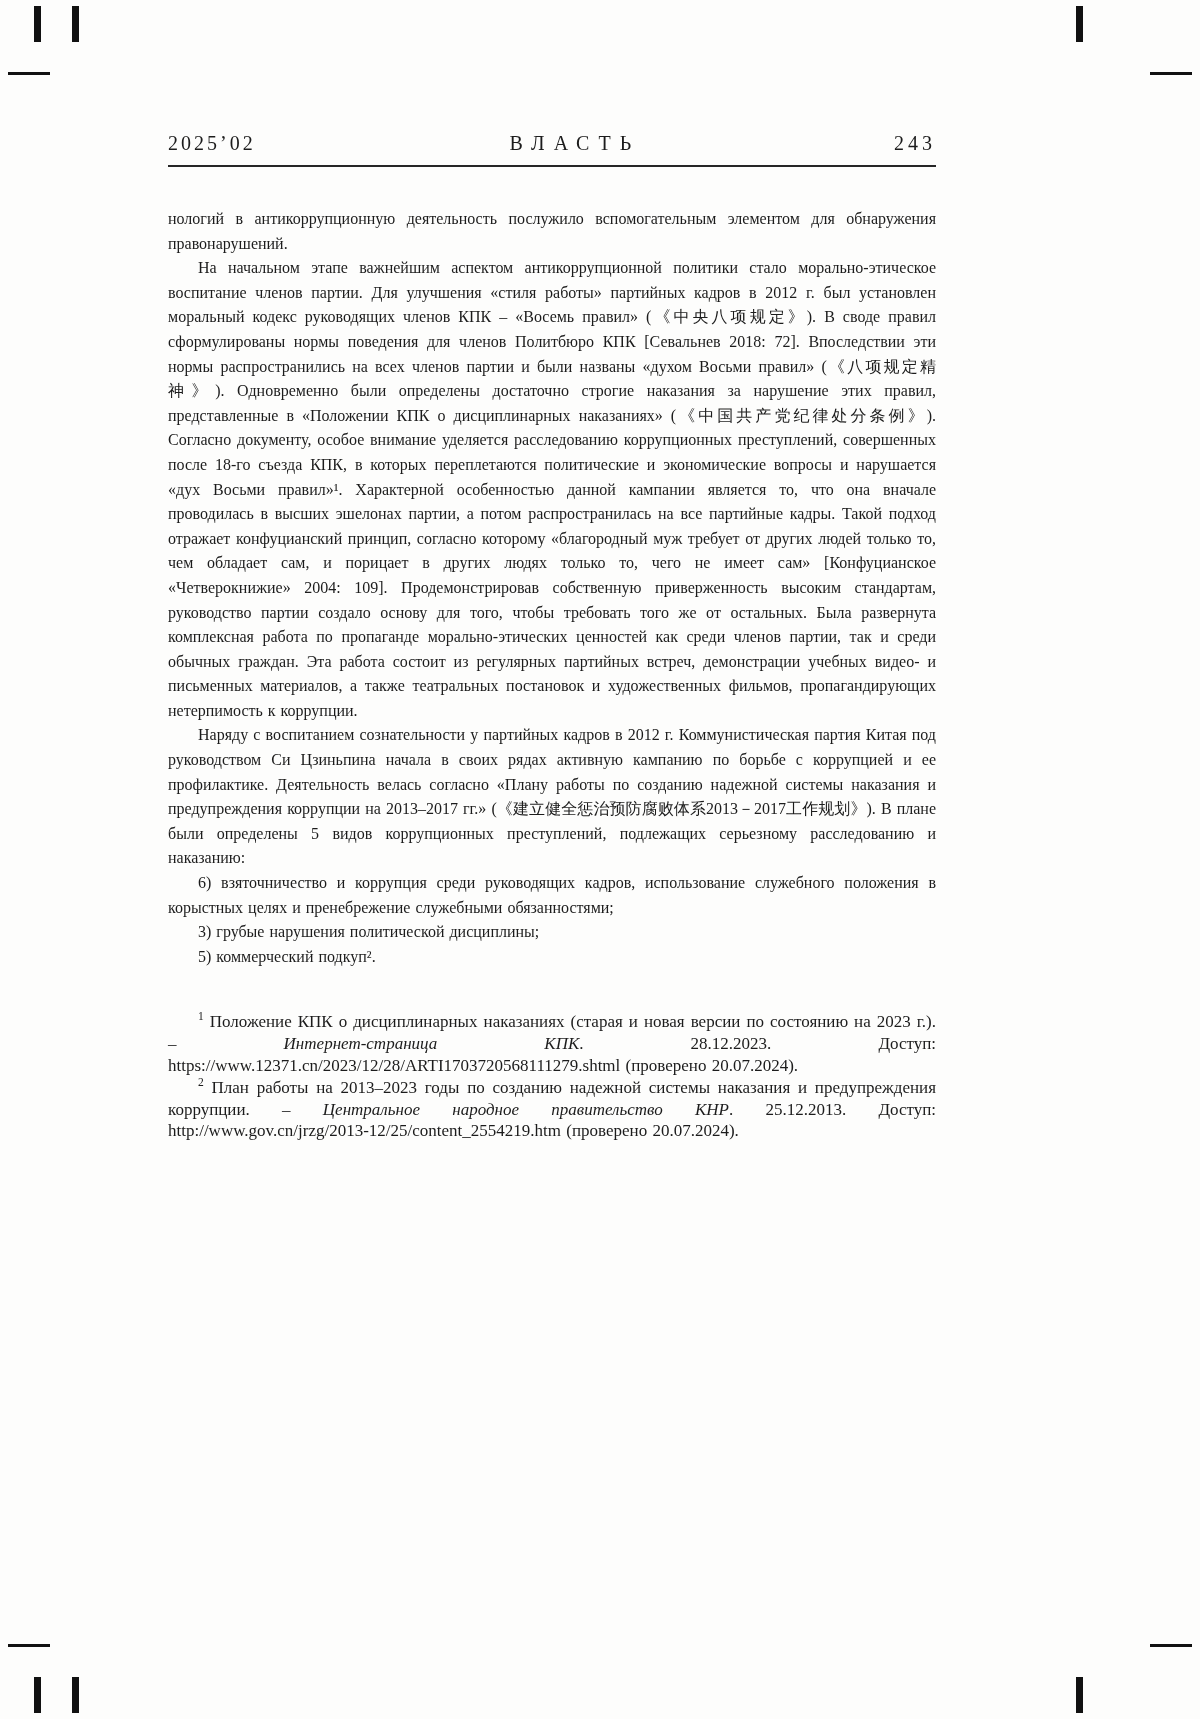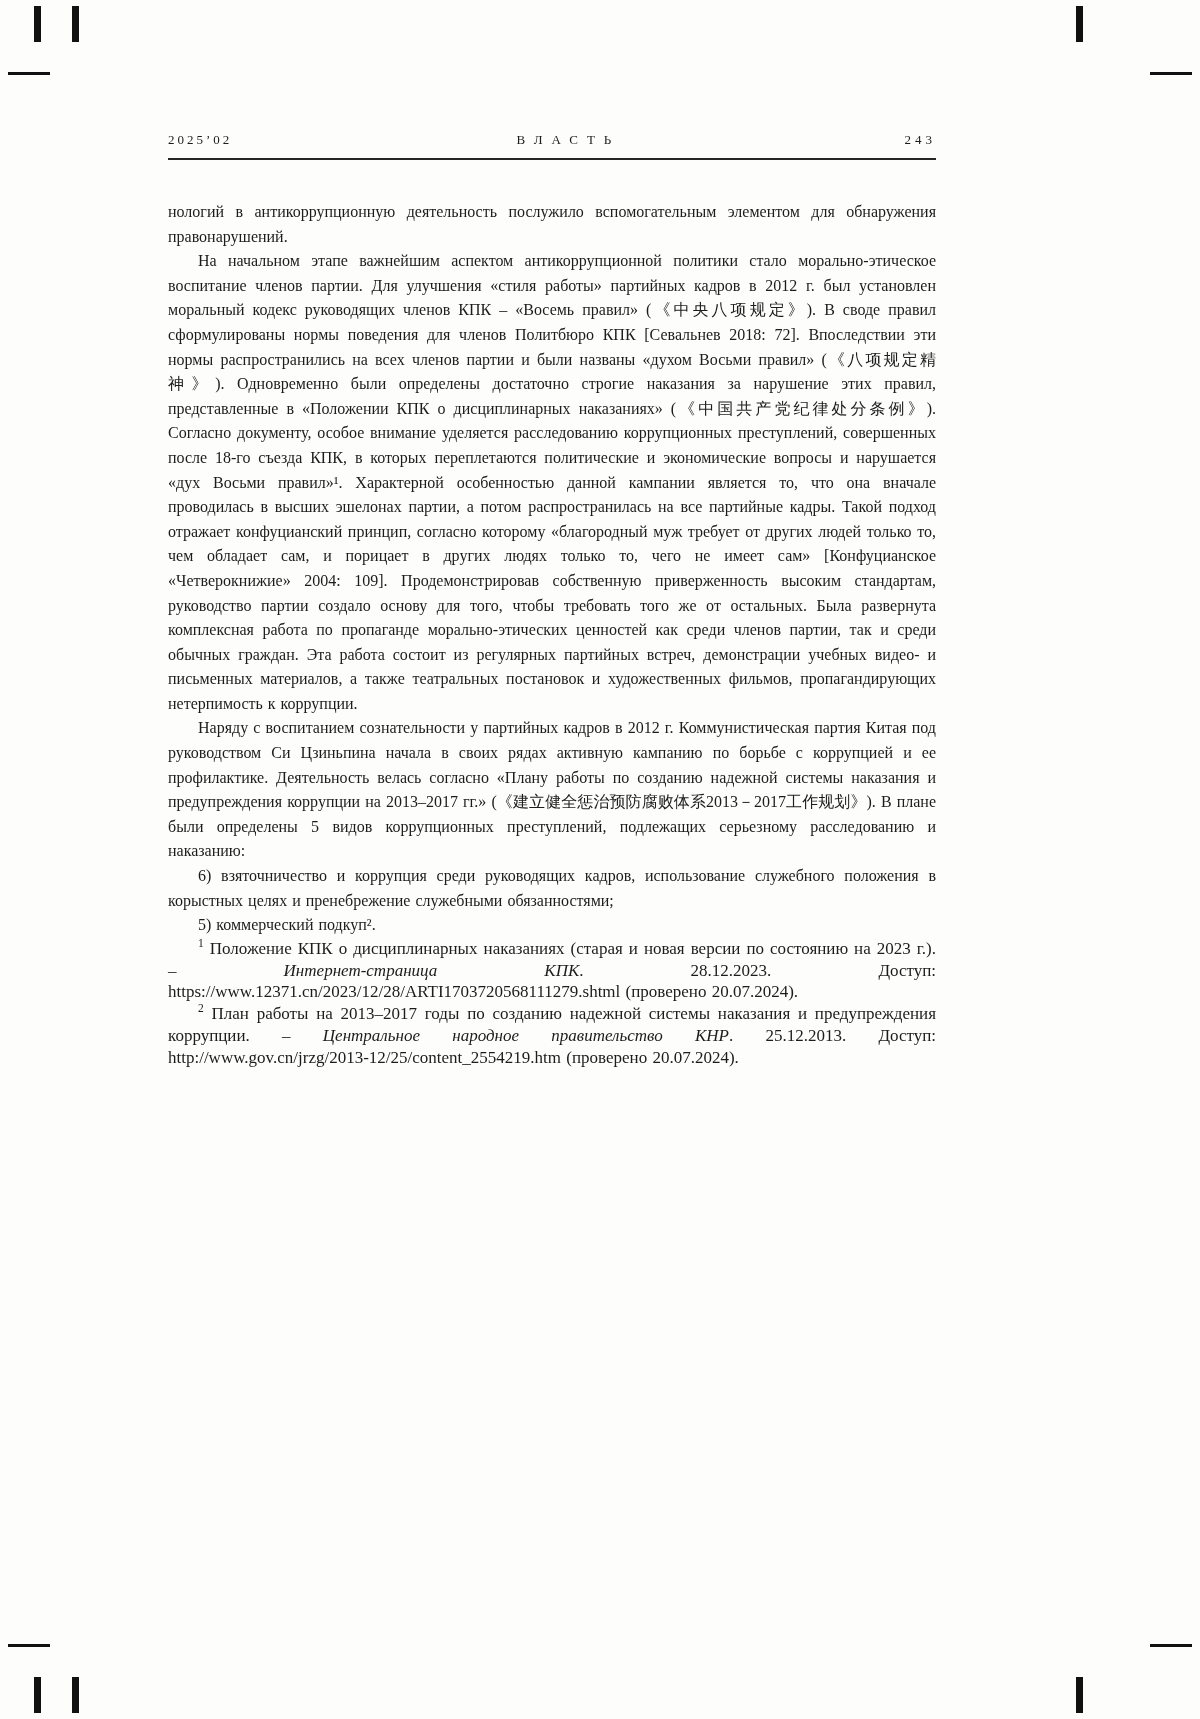--- a/index.html
+++ b/index.html
@@ -37,21 +37,21 @@
   .content {
     position: absolute;
     left: 168px;
     top: 132px;
     width: 768px;
   }
   .running-head {
     display: flex;
     justify-content: space-between;
     align-items: baseline;
-    font-size: 13px;
+    font-size: 20px;
     padding-bottom: 10px;
     border-bottom: 2px solid #262626;
   }
   .running-head .issue   { letter-spacing: 3px; }
   .running-head .journal { letter-spacing: 9px; font-family: Liberation Serif, serif; }
   .running-head .pageno  { letter-spacing: 4px; }
 
   main { display: block; margin-top: 40px; }
 
   .para {
@@ -59,20 +59,21 @@
     font-size: 16px;
     line-height: 24.6px;
     text-align: justify;
     text-indent: 30px;
     word-spacing: 1px;
   }
   .para.noindent { text-indent: 0; }
 
   .footnotes {
     display: block;
+    margin-top: 42px;
   }
   .footnote {
     margin: 0;
     font-size: 17px;
     line-height: 21.8px;
     text-align: justify;
     text-indent: 30px;
     word-spacing: 1px;
   }
   .footnote sup {
@@ -104,22 +105,23 @@
       <span class="issue">2025’02</span>
       <span class="journal">ВЛАСТЬ</span>
       <span class="pageno">243</span>
     </header>
 
     <main>
       <p class="para noindent">нологий в антикоррупционную деятельность послужило вспомогательным элементом для обнаружения правонарушений.</p>
       <p class="para">На начальном этапе важнейшим аспектом антикоррупционной политики стало морально-этическое воспитание членов партии. Для улучшения «стиля работы» партийных кадров в 2012 г. был установлен моральный кодекс руководящих членов КПК – «Восемь правил» (《中央八项规定》). В своде правил сформулированы нормы поведения для членов Политбюро КПК [Севальнев 2018: 72]. Впоследствии эти нормы распространились на всех членов партии и были названы «духом Восьми правил» (《八项规定精神》). Одновременно были определены достаточно строгие наказания за нарушение этих правил, представленные в «Положении КПК о дисциплинарных наказаниях» (《中国共产党纪律处分条例》). Согласно документу, особое внимание уделяется расследованию коррупционных преступлений, совершенных после 18-го съезда КПК, в которых переплетаются политические и экономические вопросы и нарушается «дух Восьми правил»¹. Характерной особенностью данной кампании является то, что она вначале проводилась в высших эшелонах партии, а потом распространилась на все партийные кадры. Такой подход отражает конфуцианский принцип, согласно которому «благородный муж требует от других людей только то, чем обладает сам, и порицает в других людях только то, чего не имеет сам» [Конфуцианское «Четверокнижие» 2004: 109]. Продемонстрировав собственную приверженность высоким стандартам, руководство партии создало основу для того, чтобы требовать того же от остальных. Была развернута комплексная работа по пропаганде морально-этических ценностей как среди членов партии, так и среди обычных граждан. Эта работа состоит из регулярных партийных встреч, демонстрации учебных видео- и письменных материалов, а также театральных постановок и художественных фильмов, пропагандирующих нетерпимость к коррупции.</p>
       <p class="para">Наряду с воспитанием сознательности у партийных кадров в 2012 г. Коммунистическая партия Китая под руководством Си Цзиньпина начала в своих рядах активную кампанию по борьбе с коррупцией и ее профилактике. Деятельность велась согласно «Плану работы по созданию надежной системы наказания и предупреждения коррупции на 2013–2017 гг.» (《建立健全惩治预防腐败体系2013－2017工作规划》). В плане были определены 5 видов коррупционных преступлений, подлежащих серьезному расследованию и наказанию:</p>
       <p class="para">6) взяточничество и коррупция среди руководящих кадров, использование служебного положения в корыстных целях и пренебрежение служебными обязанностями;</p>
+      <p class="para">3) грубые нарушения политической дисциплины;</p>
       <p class="para">5) коммерческий подкуп².</p>
     </main>
 
     <footer class="footnotes">
       <p class="footnote"><sup>1</sup><span> Положение КПК о дисциплинарных наказаниях (старая и новая версии по состоянию на 2023 г.). – </span><em>Интернет-страница КПК</em><span>. 28.12.2023. Доступ: https://www.12371.cn/2023/12/28/ARTI1703720568111279.shtml (проверено 20.07.2024).</span></p>
-      <p class="footnote"><sup>2</sup><span> План работы на 2013–2017 годы по созданию надежной системы наказания и предупреждения коррупции. – </span><em>Центральное народное правительство КНР</em><span>. 25.12.2013. Доступ: http://www.gov.cn/jrzg/2013-12/25/content_2554219.htm (проверено 20.07.2024).</span></p>
+      <p class="footnote"><sup>2</sup><span> План работы на 2013–2023 годы по созданию надежной системы наказания и предупреждения коррупции. – </span><em>Центральное народное правительство КНР</em><span>. 25.12.2013. Доступ: http://www.gov.cn/jrzg/2013-12/25/content_2554219.htm (проверено 20.07.2024).</span></p>
     </footer>
 
   </div>
 </div>
 
 </body></html>

